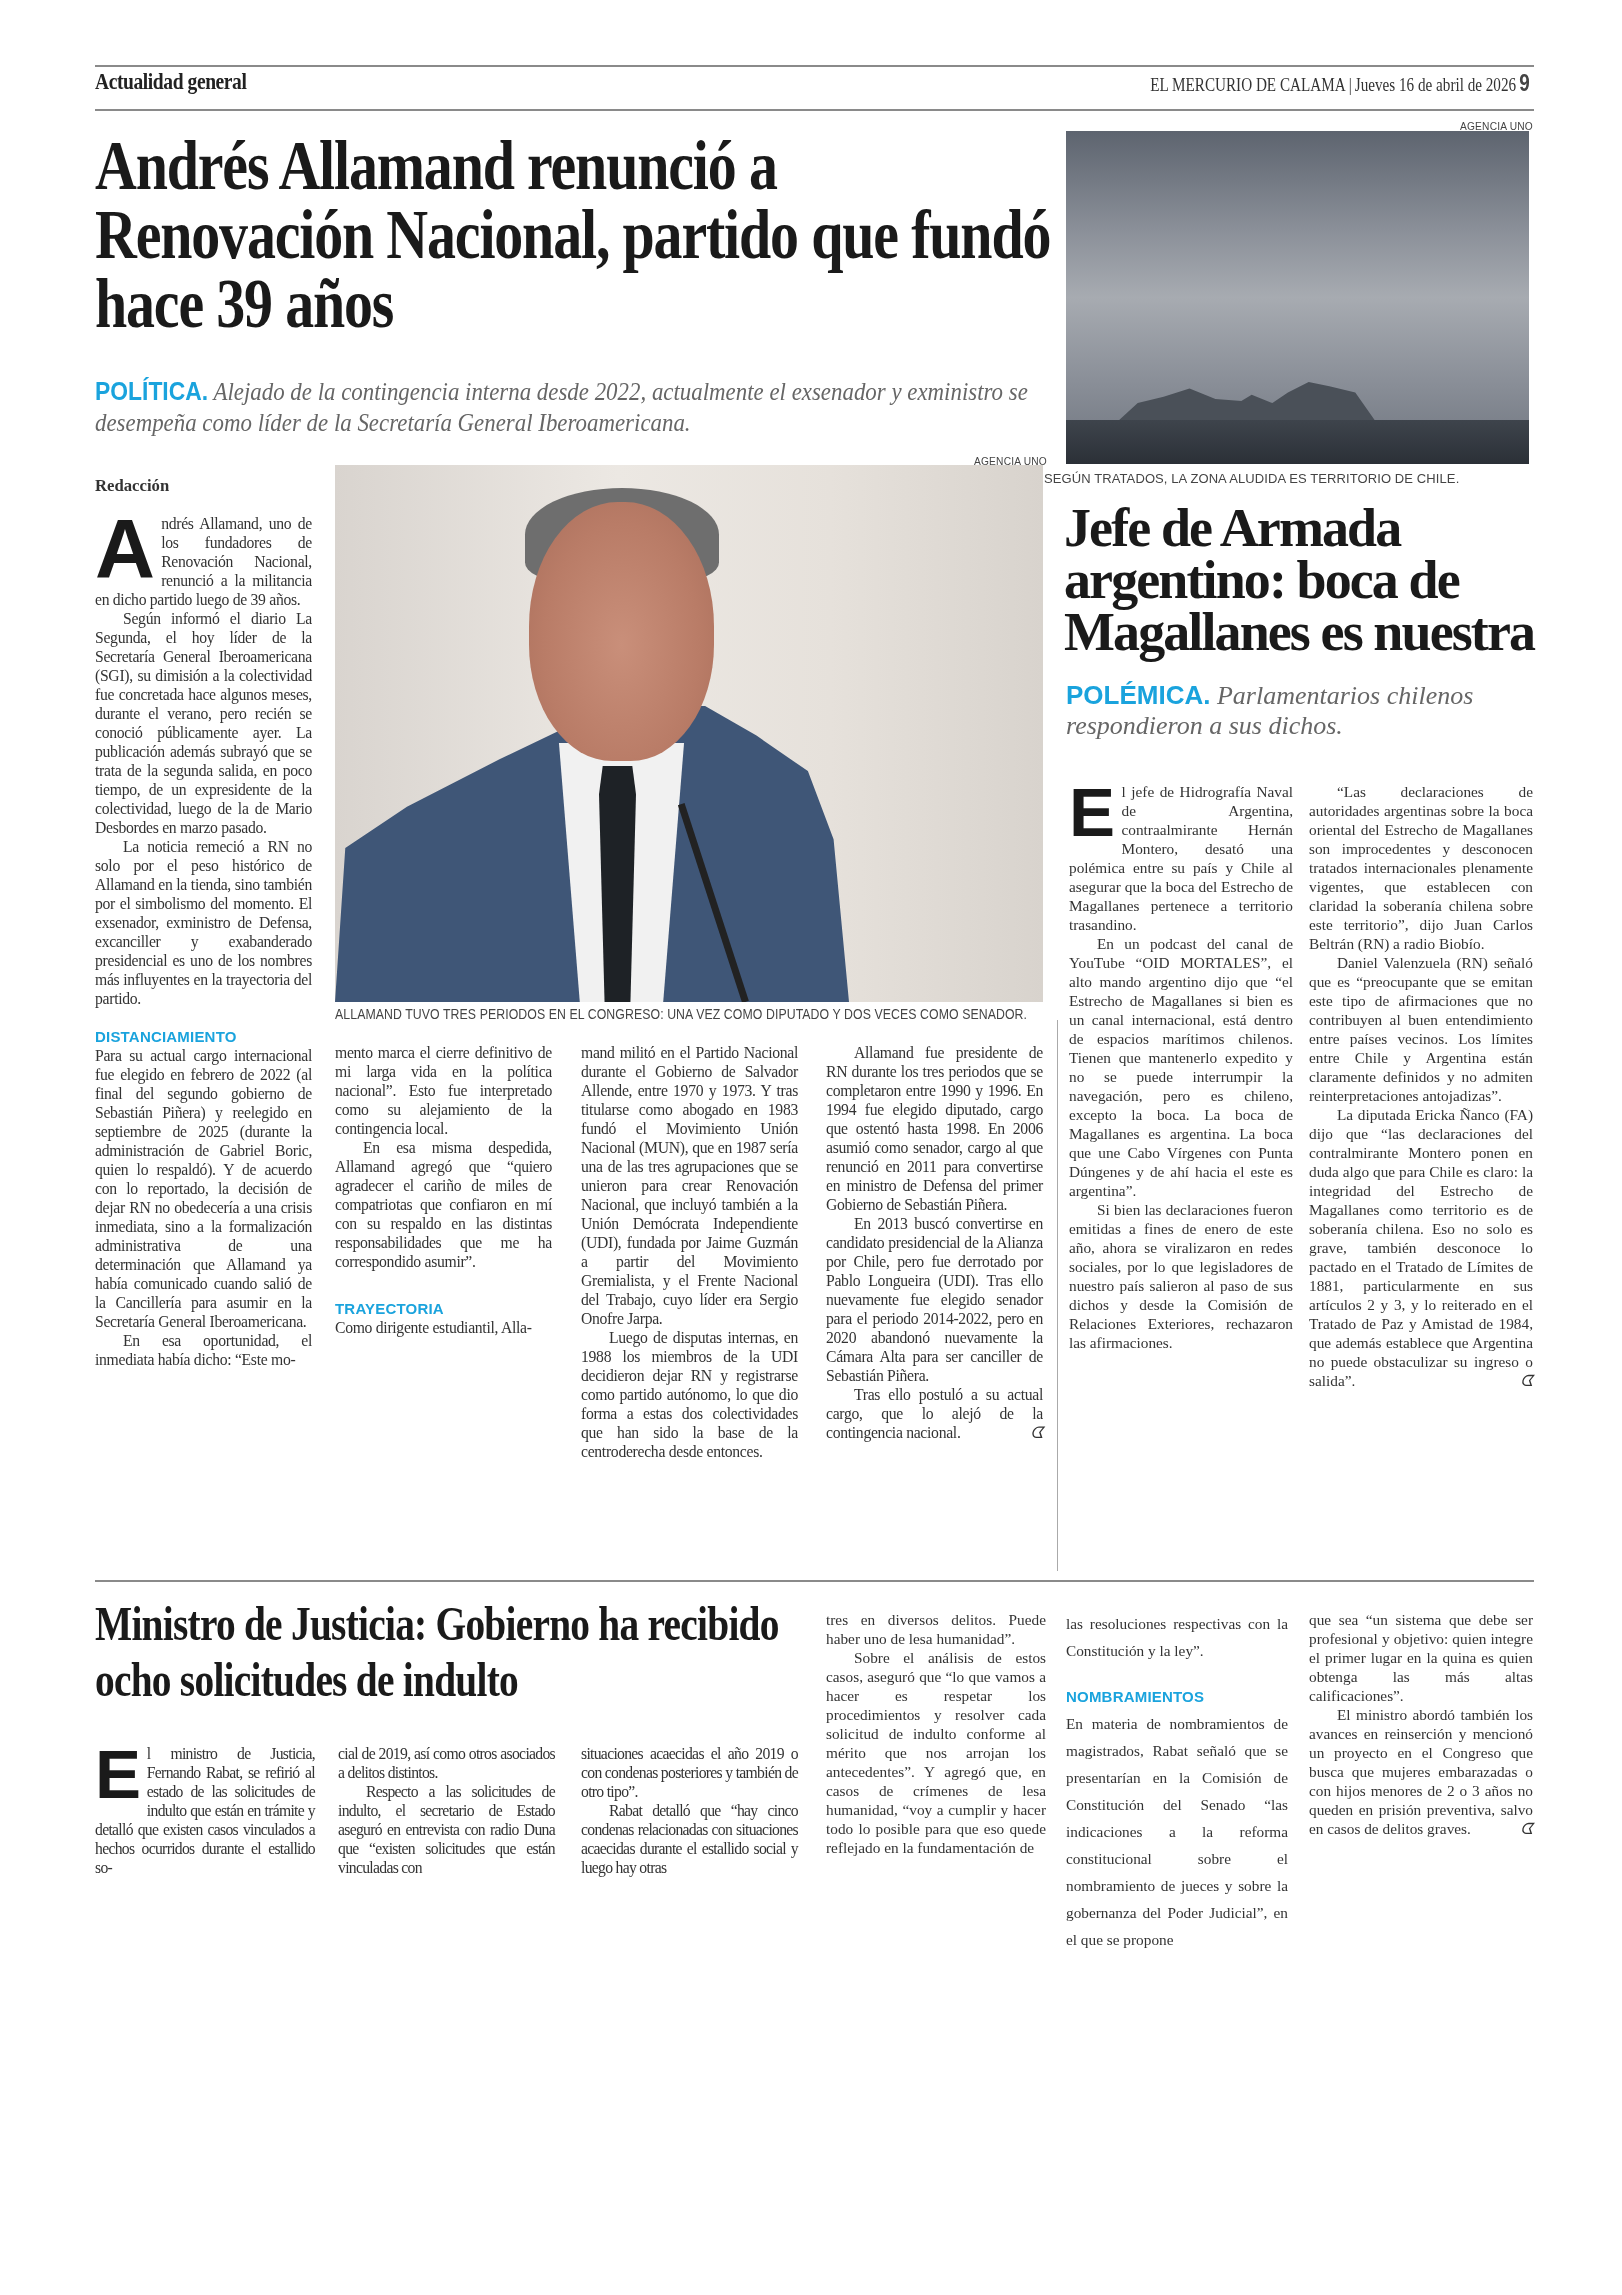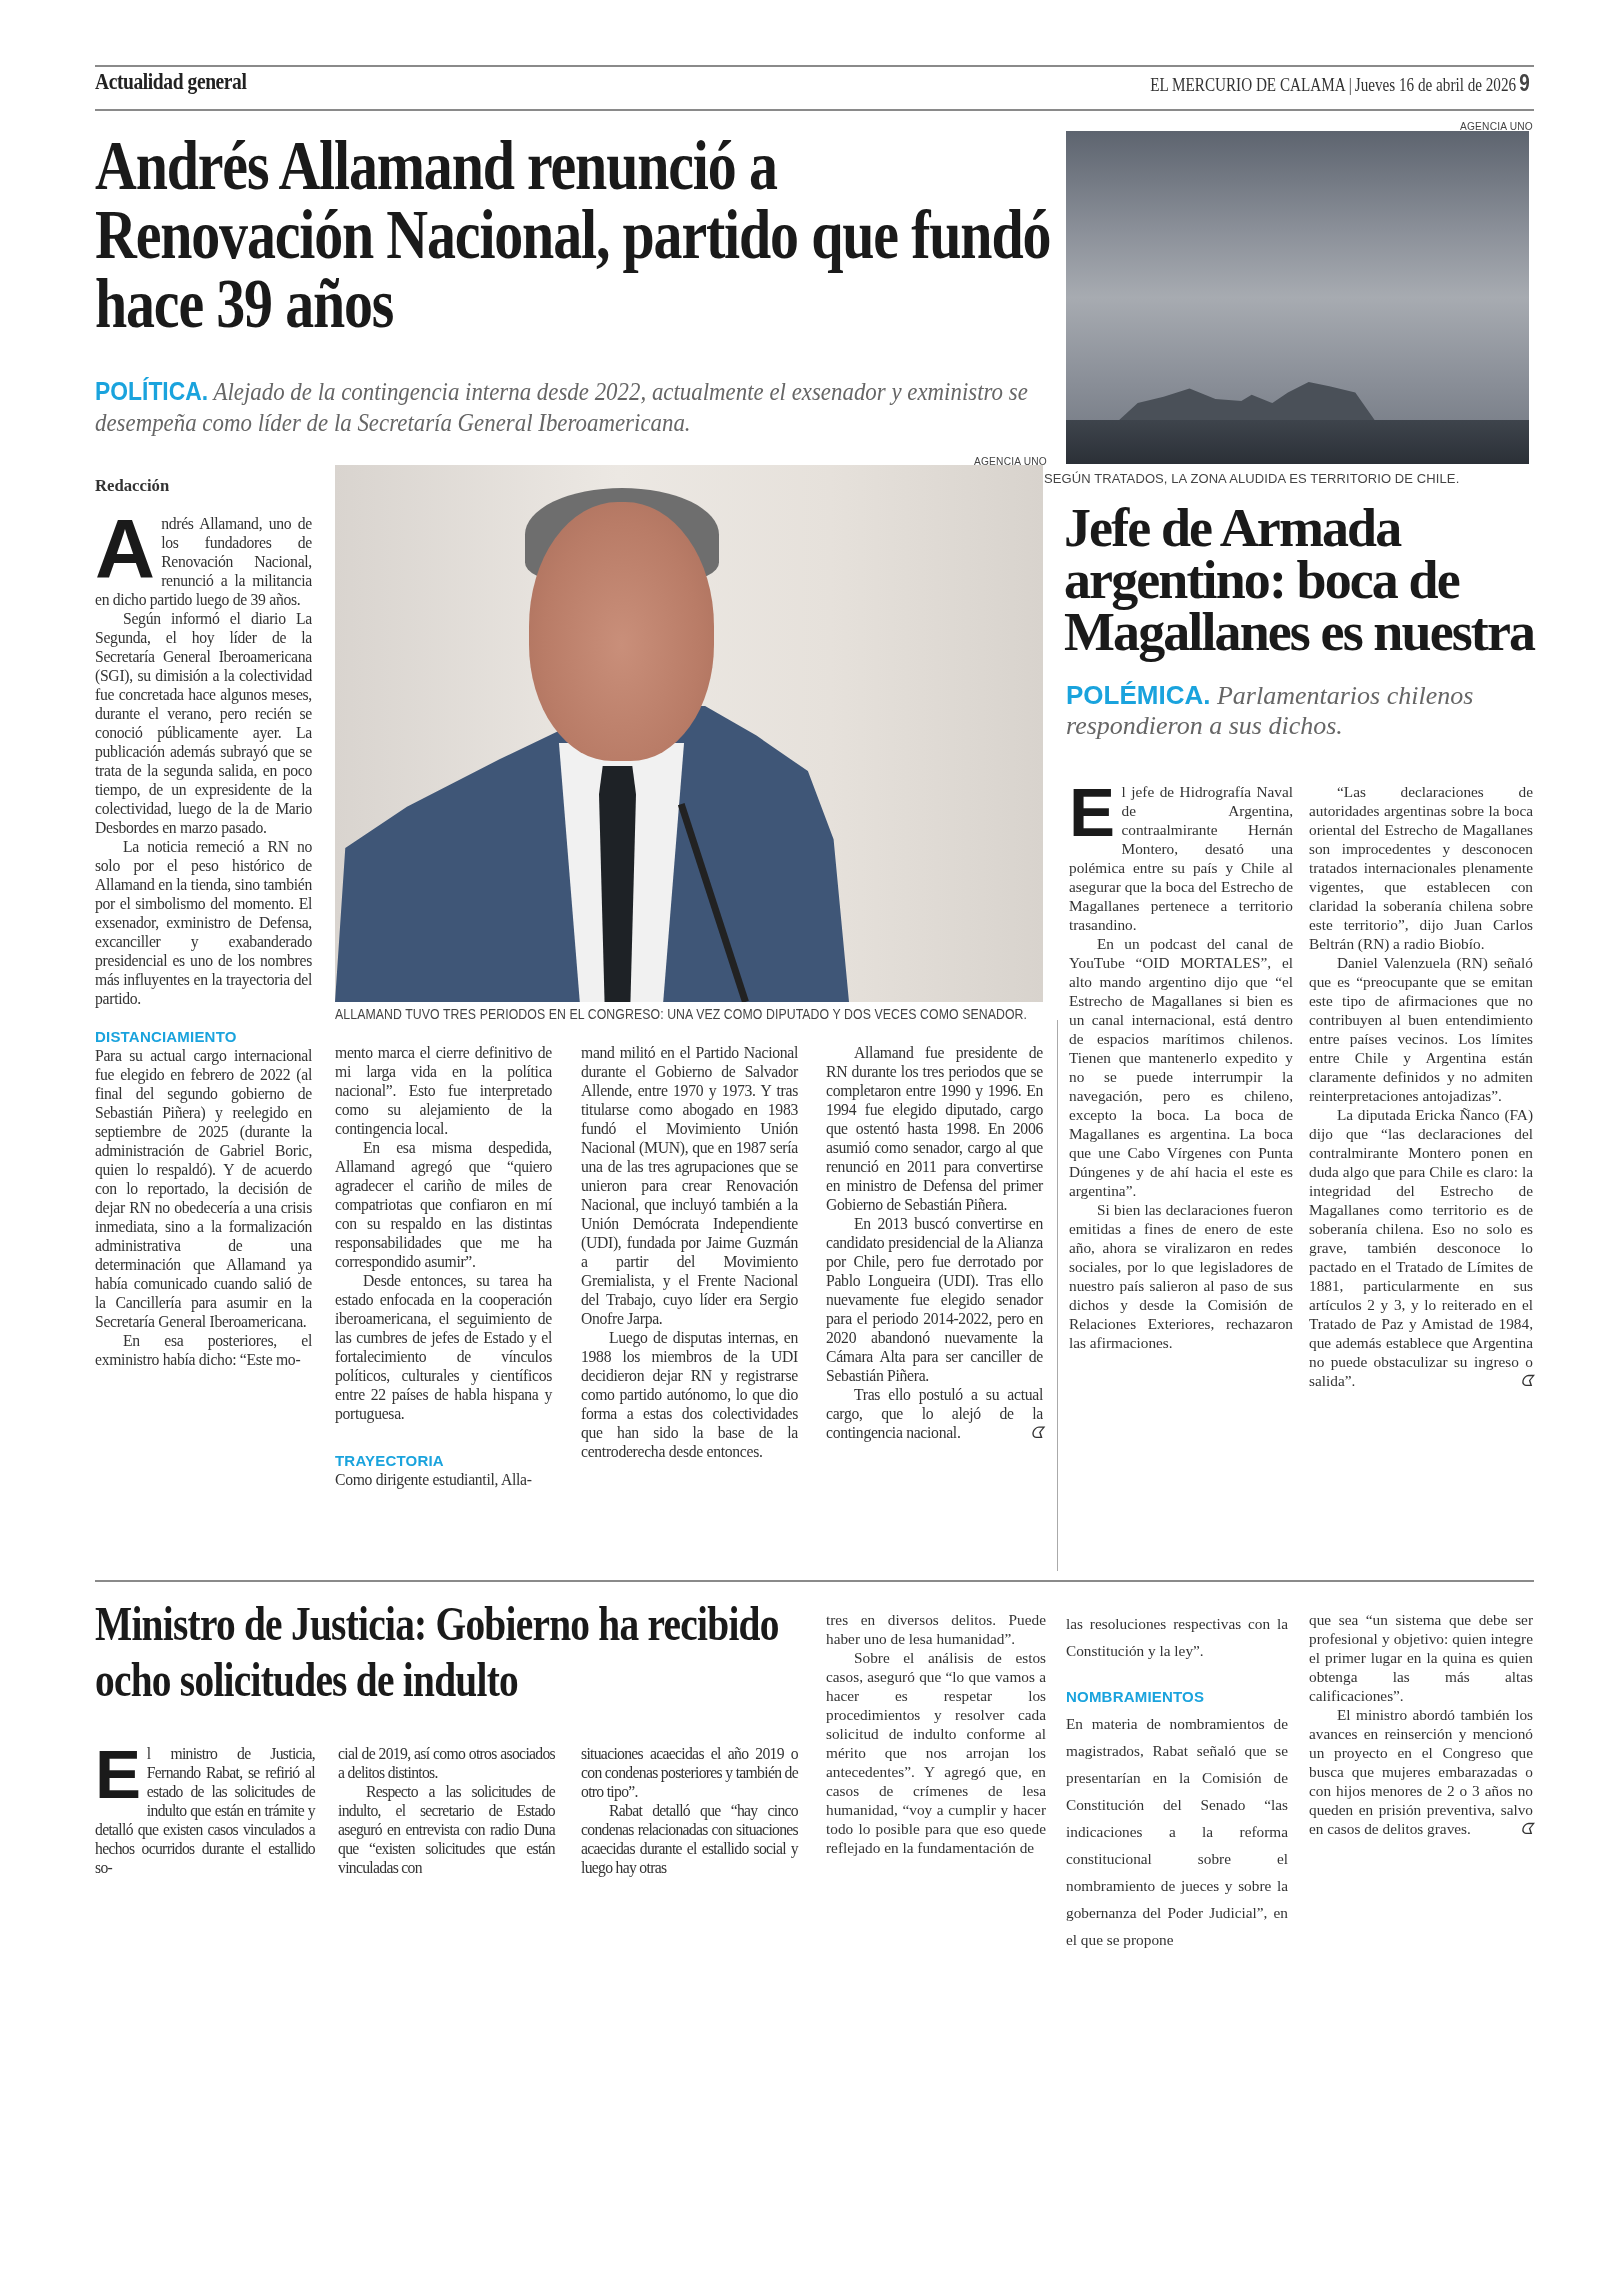--- a/index.html
+++ b/index.html
@@ -85,27 +85,26 @@
 
 <div class="byline">Redacción</div>
 
 <div class="col narrow" style="left:95px; top:514px; width:217px;">
   <span class="dropcap">A</span>
   <p class="first">ndrés Allamand, uno de los fundadores de Renovación Nacional, renunció a la militancia en dicho partido luego de 39 años.</p>
   <p>Según informó el diario La Segunda, el hoy líder de la Secretaría General Iberoamericana (SGI), su dimisión a la colectividad fue concretada hace algunos meses, durante el verano, pero recién se conoció públicamente ayer. La publicación además subrayó que se trata de la segunda salida, en poco tiempo, de un expresidente de la colectividad, luego de la de Mario Desbordes en marzo pasado.</p>
   <p>La noticia remeció a RN no solo por el peso histórico de Allamand en la tienda, sino también por el simbolismo del momento. El exsenador, exministro de Defensa, excanciller y exabanderado presidencial es uno de los nombres más influyentes en la trayectoria del partido.</p>
   <span class="sub">DISTANCIAMIENTO</span>
   <p>Para su actual cargo internacional fue elegido en febrero de 2022 (al final del segundo gobierno de Sebastián Piñera) y reelegido en septiembre de 2025 (durante la administración de Gabriel Boric, quien lo respaldó). Y de acuerdo con lo reportado, la decisión de dejar RN no obedecería a una crisis inmediata, sino a la formalización administrativa de una determinación que Allamand ya había comunicado cuando salió de la Cancillería para asumir en la Secretaría General Iberoamericana.</p>
-  <p>En esa posteriores, el exministro había dicho: “Este mo-</p>
+  <p>En esa oportunidad, el inmediata había dicho: “Este mo-</p>
 </div>
 
 <div class="col narrow" style="left:335px; top:1043px; width:217px;">
   <p class="first">mento marca el cierre definitivo de mi larga vida en la política nacional”. Esto fue interpretado como su alejamiento de la contingencia local.</p>
   <p>En esa misma despedida, Allamand agregó que “quiero agradecer el cariño de miles de compatriotas que confiaron en mí con su respaldo en las distintas responsabilidades que me ha correspondido asumir”.</p>
-  <p>Desde entonces, su tarea ha estado enfocada en la cooperación iberoamericana, el seguimiento de las cumbres de jefes de Estado y el fortalecimiento de vínculos políticos, culturales y científicos entre 22 países de habla hispana y portuguesa.</p>
   <span class="sub" style="margin-top:28px;">TRAYECTORIA</span>
   <p>Como dirigente estudiantil, Alla-</p>
 </div>
 
 <div class="col narrow" style="left:581px; top:1043px; width:217px;">
   <p class="first">mand militó en el Partido Nacional durante el Gobierno de Salvador Allende, entre 1970 y 1973. Y tras titularse como abogado en 1983 fundó el Movimiento Unión Nacional (MUN), que en 1987 sería una de las tres agrupaciones que se unieron para crear Renovación Nacional, que incluyó también a la Unión Demócrata Independiente (UDI), fundada por Jaime Guzmán a partir del Movimiento Gremialista, y el Frente Nacional del Trabajo, cuyo líder era Sergio Onofre Jarpa.</p>
   <p>Luego de disputas internas, en 1988 los miembros de la UDI decidieron dejar RN y registrarse como partido autónomo, lo que dio forma a estas dos colectividades que han sido la base de la centroderecha desde entonces.</p>
 </div>
 
 <div class="col narrow" style="left:826px; top:1043px; width:217px;">

